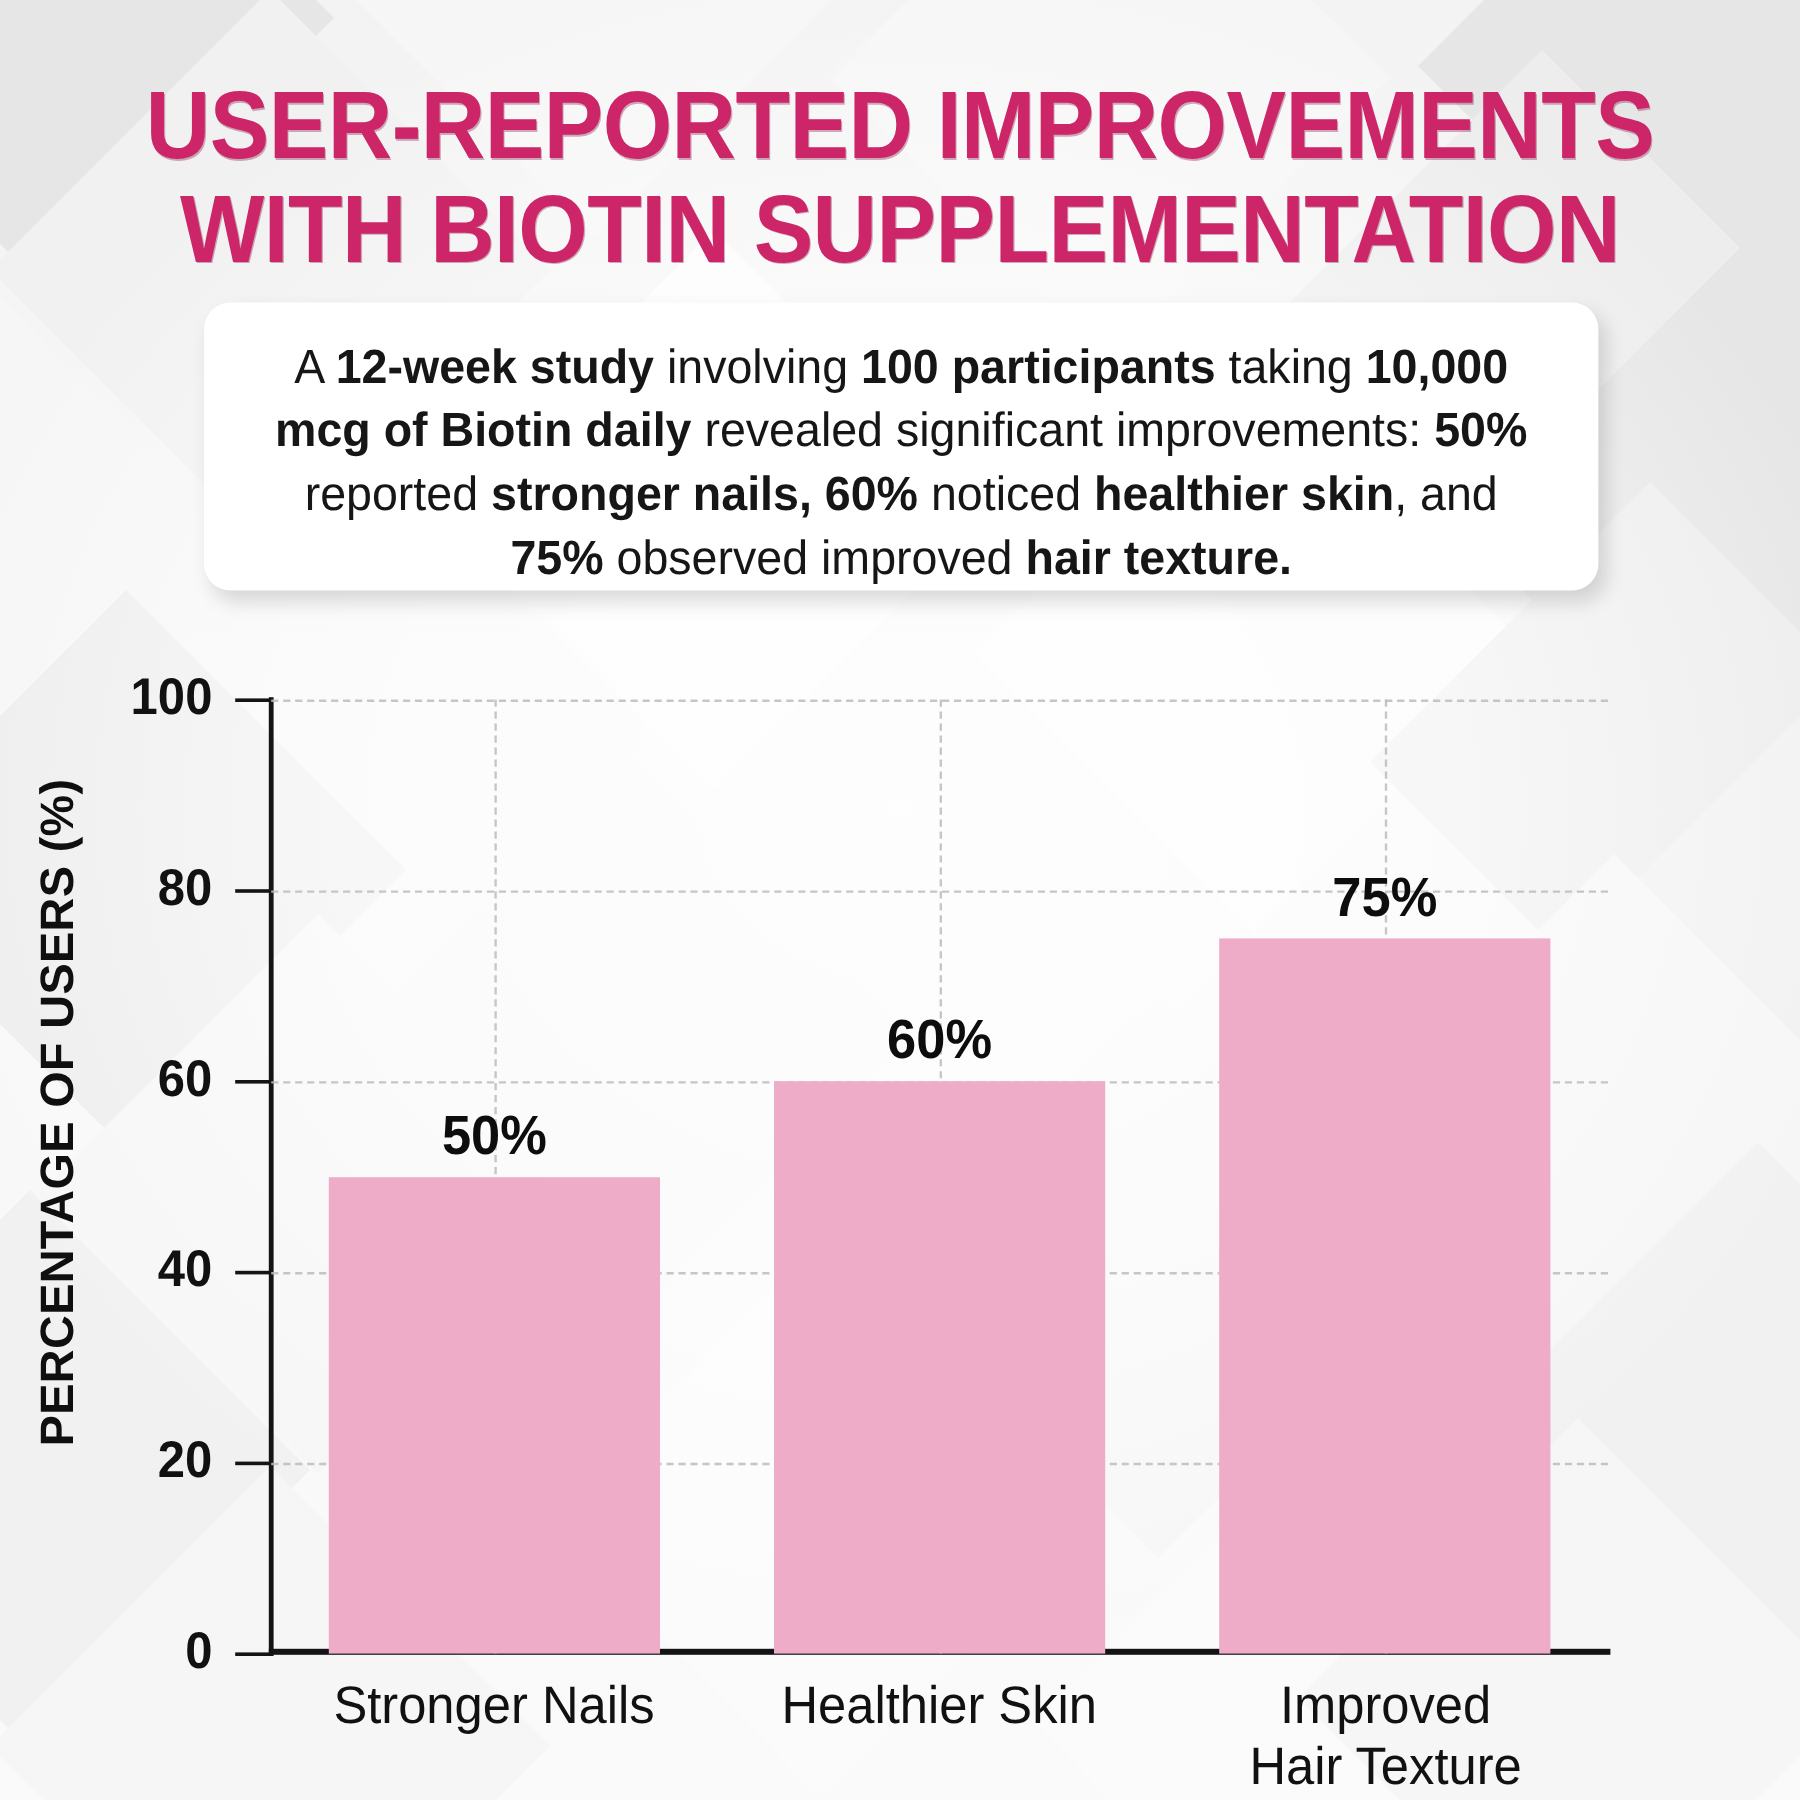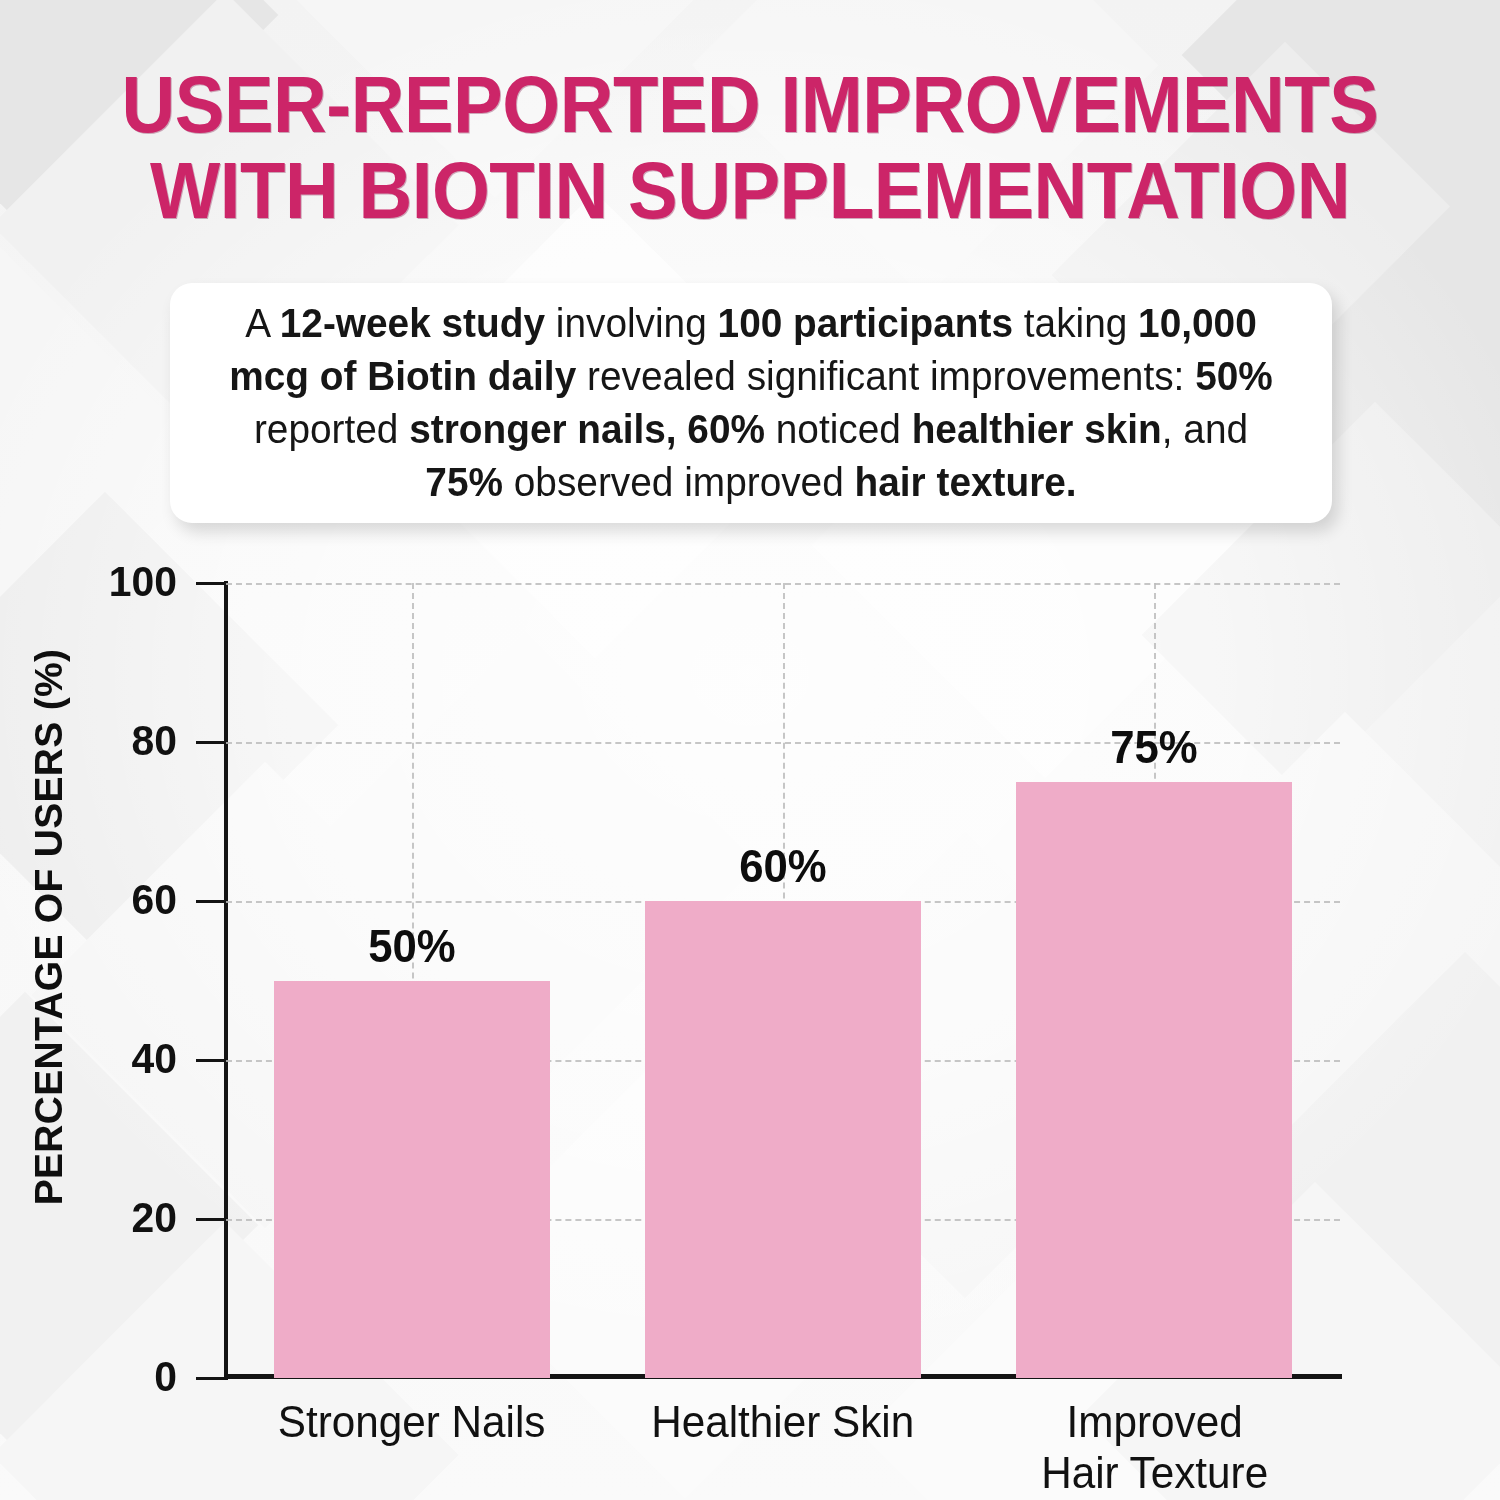--- a/index.html
+++ b/index.html
@@ -68,29 +68,29 @@
     letter-spacing: -0.5px;
     transform: scaleX(0.93);
     white-space: nowrap;
     text-shadow: 1px 1px 0px rgba(130,20,70,0.35);
   }
 
   
   #summary-card {
     position: absolute;
     left: 170px;
-    top: 283px;
+    top: 252px;
     width: 1162px;
     height: 240px;
     background: #ffffff;
     border-radius: 22px;
     box-shadow: 6px 9px 16px rgba(0,0,0,0.14);
     z-index: 5;
     display: flex;
-    align-items: center;
+    align-items: flex-end;
     justify-content: center;
   }
   #summary-text {
     text-align: center;
     font-family: "Liberation Sans Narrow", "Liberation Sans", sans-serif;
     font-size: 40px;
     line-height: 53px;
     color: #161616;
     transform: scaleX(0.97);
     padding: 0 34px;

